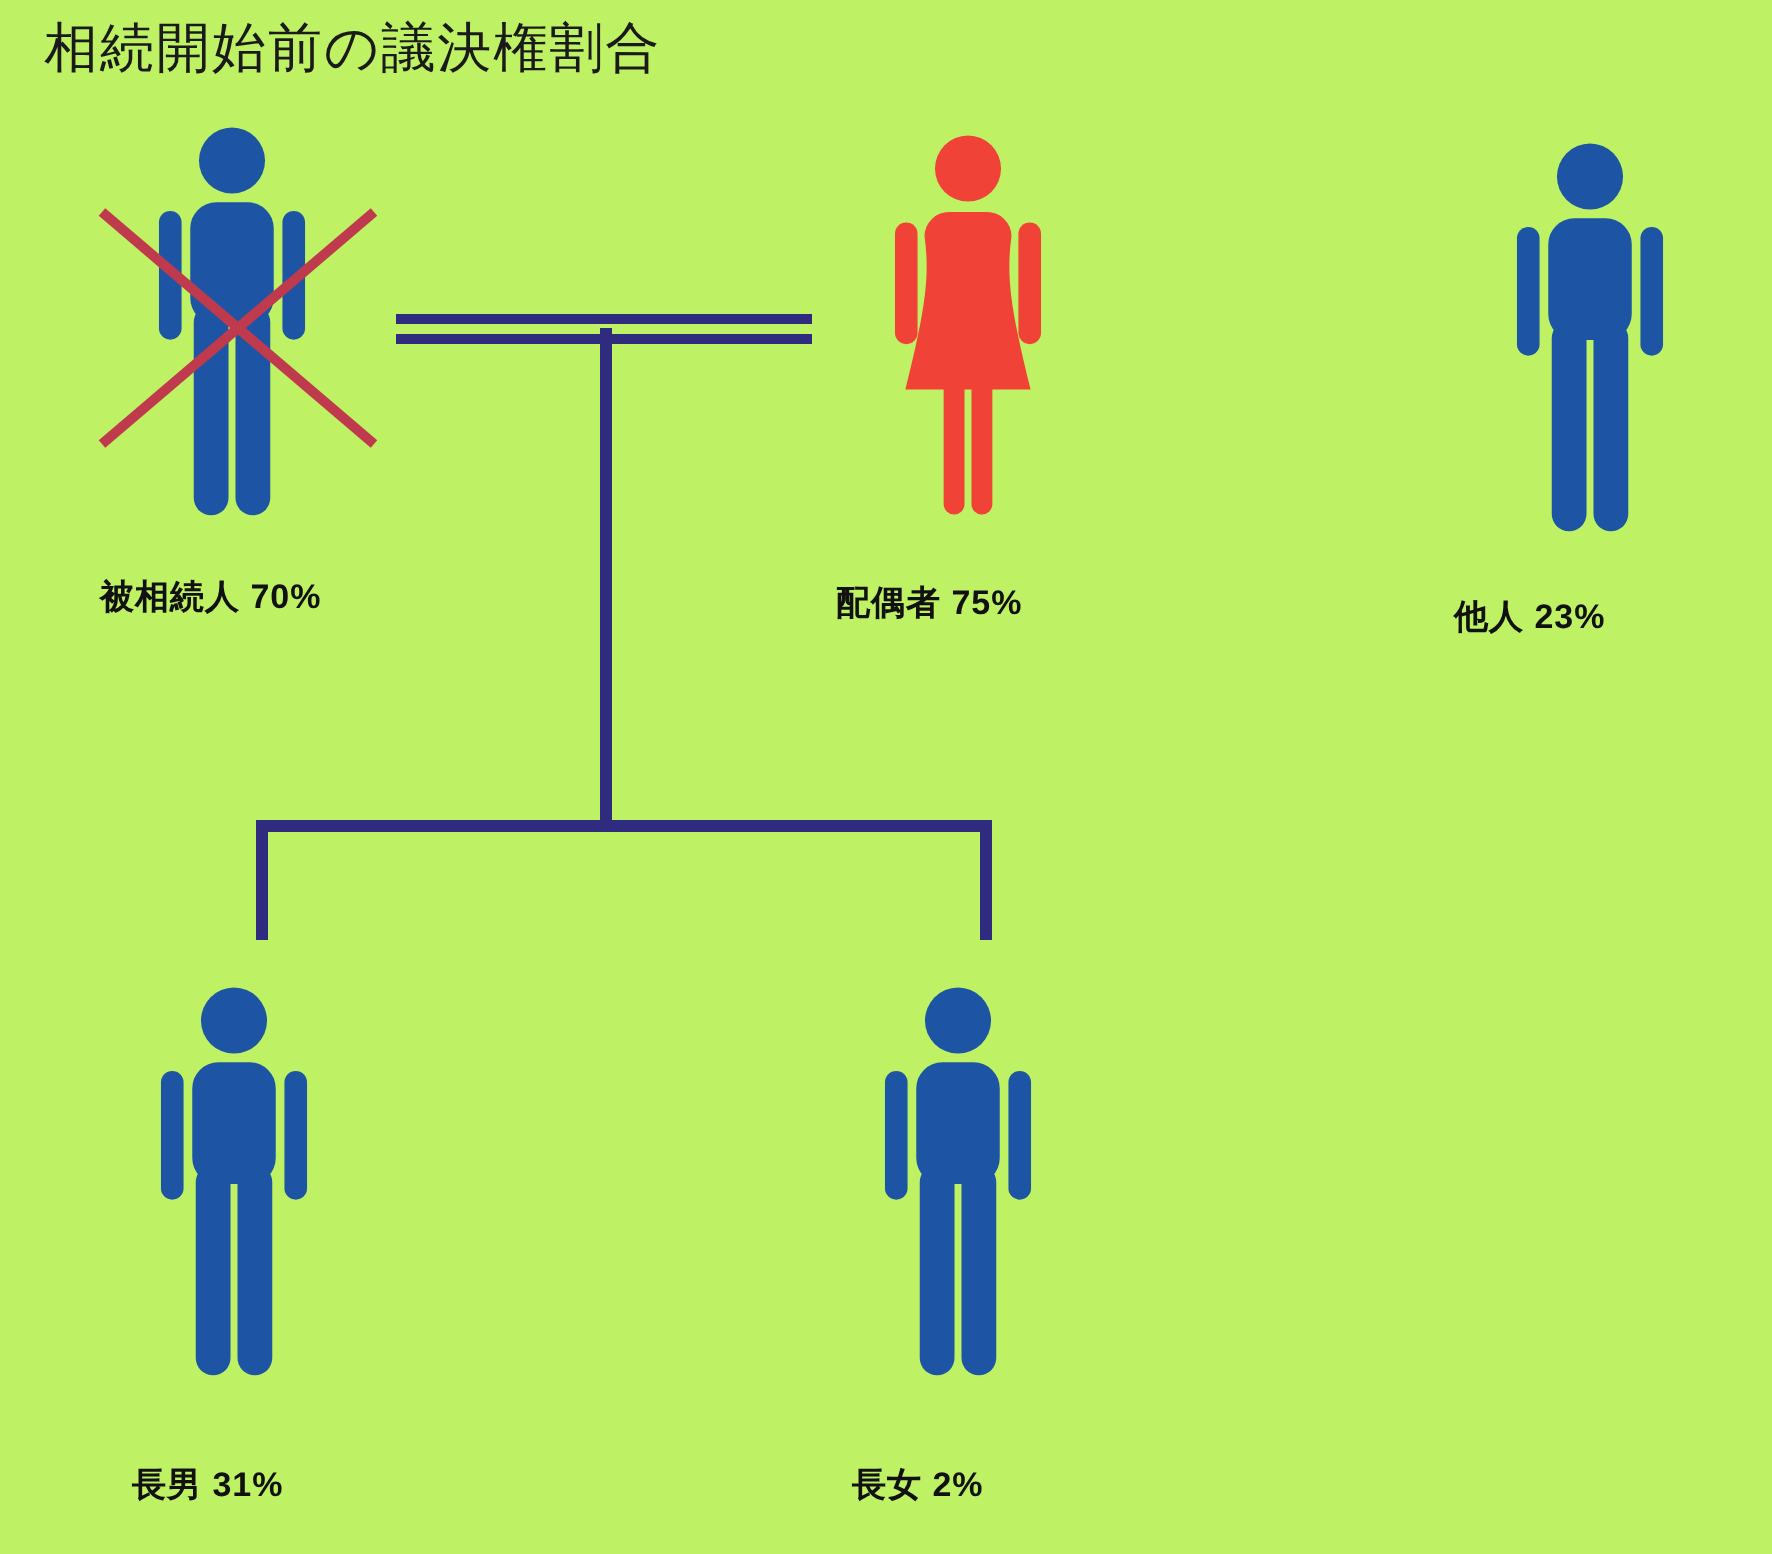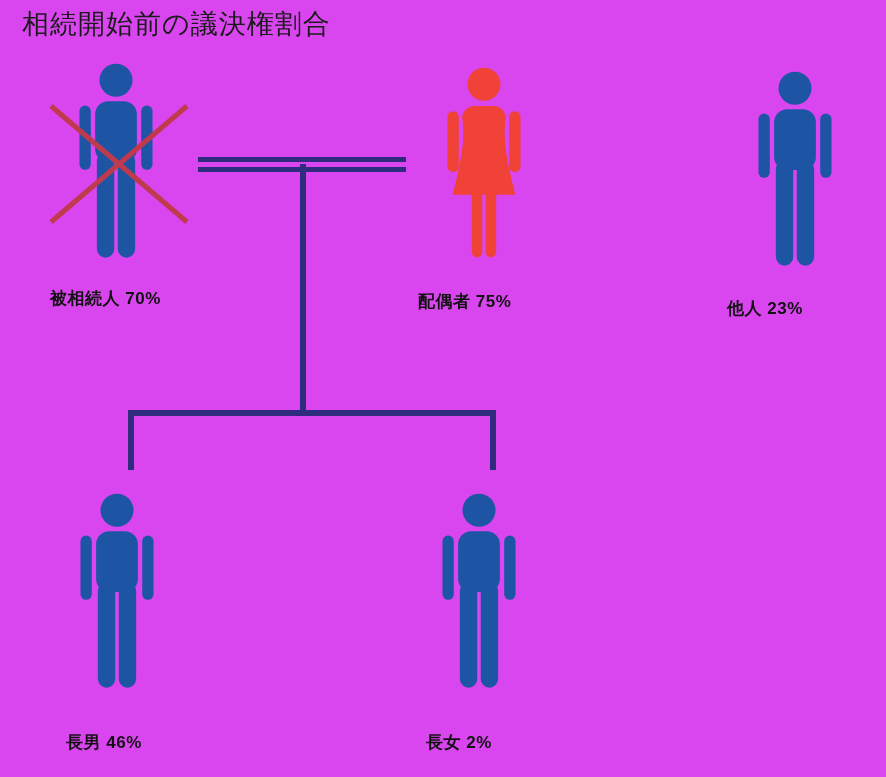--- a/index.html
+++ b/index.html
@@ -5,21 +5,21 @@
   html, body {
     margin: 0;
     padding: 0;
     background: #ffffff;
     font-family: "Liberation Sans", "DejaVu Sans", sans-serif;
   }
   .canvas {
     position: relative;
     width: 886px;
     height: 777px;
-    background: #d946ef;
+    background: #bef264;
     overflow: hidden;
   }
   .title {
     position: absolute;
     left: 22px;
     top: 6px;
     margin: 0;
     font-size: 27px;
     font-weight: 400;
     color: #1a1a1a;
@@ -155,16 +155,16 @@
         <rect x="84" y="50" width="13" height="74" rx="6.5"></rect>
         <rect x="33" y="104" width="20" height="121" rx="10"></rect>
         <rect x="57" y="104" width="20" height="121" rx="10"></rect>
       </g>
     </svg>
   </figure>
 
   <div class="label l-decedent">被相続人 70%</div>
   <div class="label l-spouse">配偶者 75%</div>
   <div class="label l-other">他人 23%</div>
-  <div class="label l-son">長男 46%</div>
+  <div class="label l-son">長男 31%</div>
   <div class="label l-daughter">長女 2%</div>
 
 </div>
 
 </body></html>

